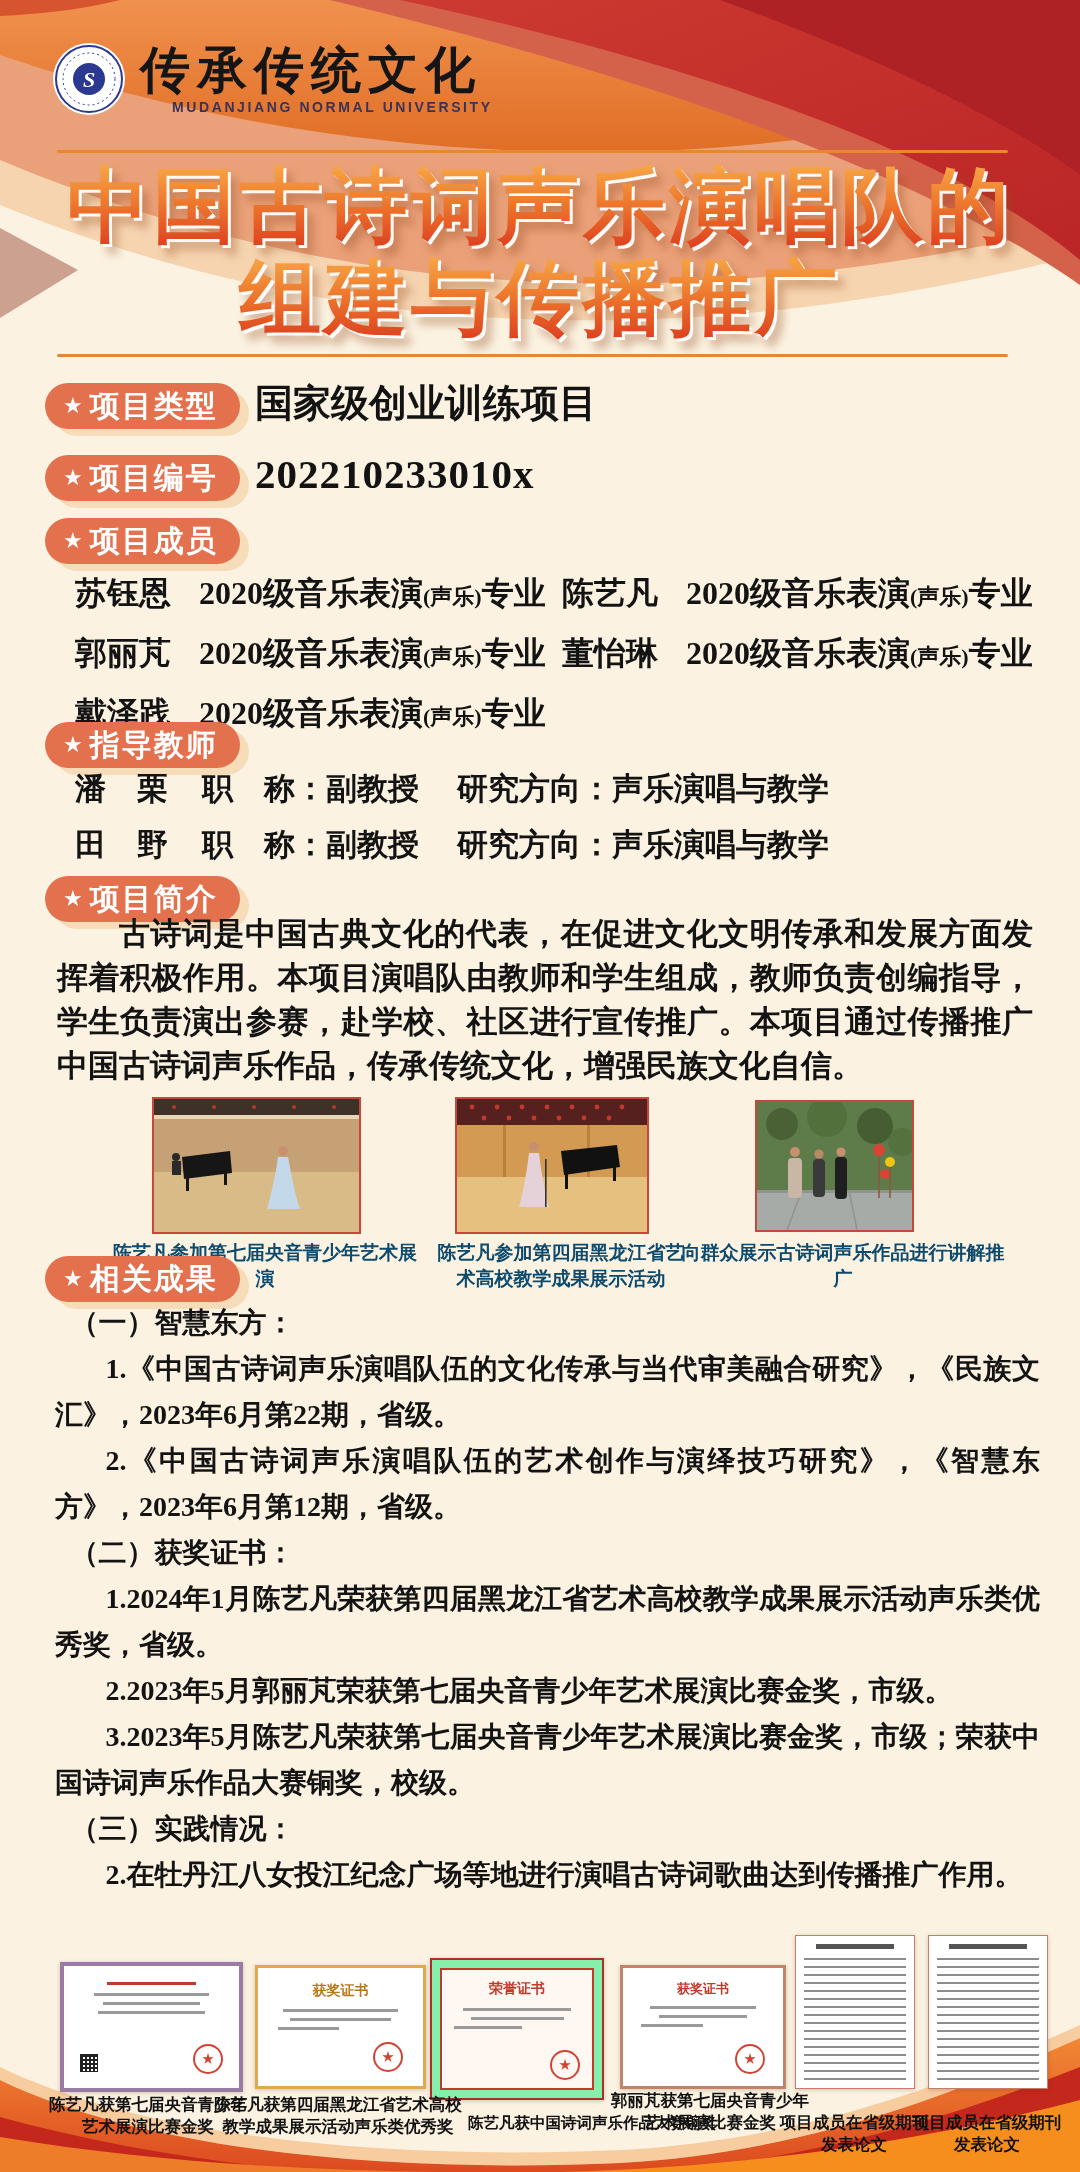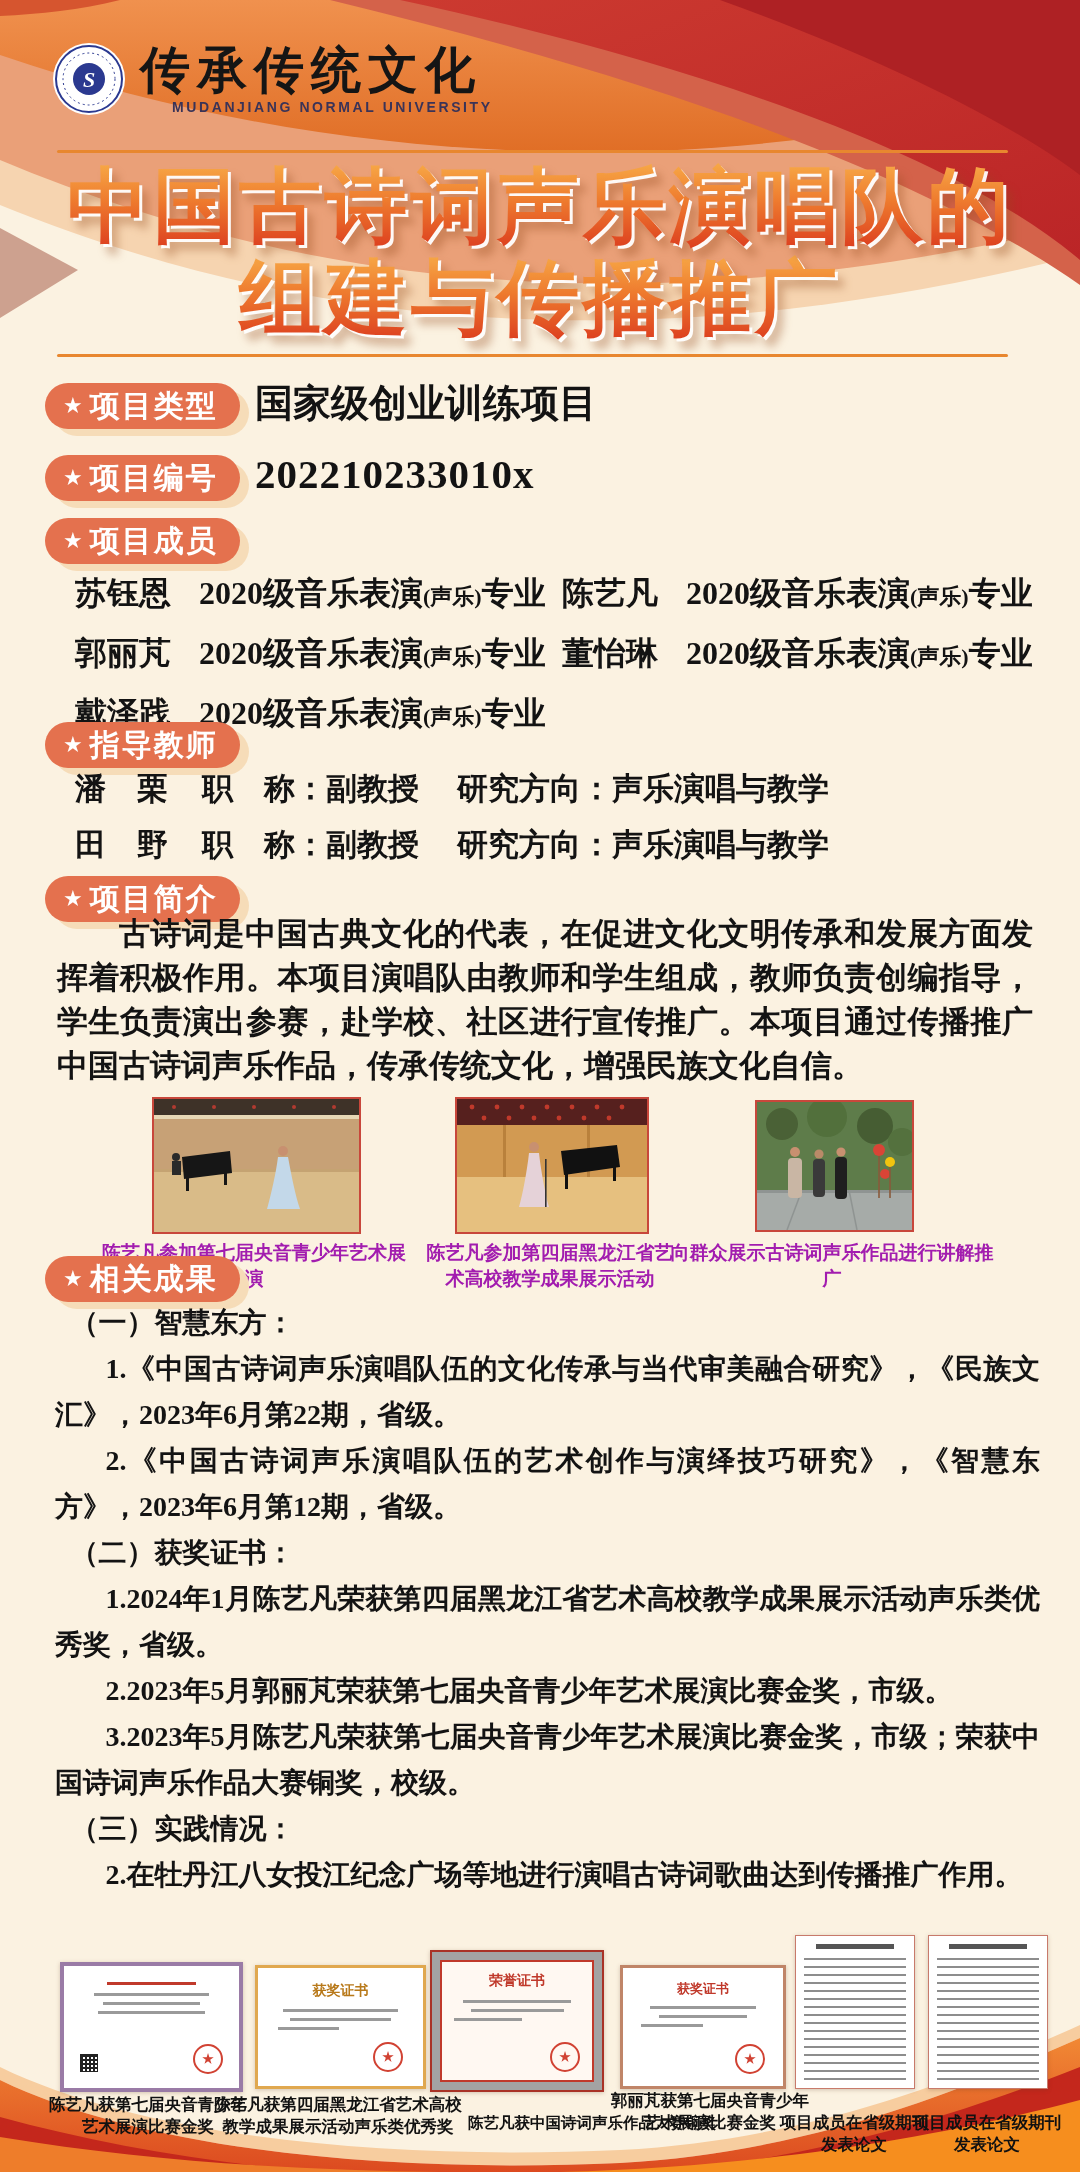--- a/index.html
+++ b/index.html
@@ -43,22 +43,22 @@
   .member-cell .paren{font-size:22px;}
   .adv-row{position:absolute;left:75px;font-weight:700;font-size:31px;white-space:nowrap;color:#131313;}
   .adv-row .a-name{margin-right:34px;}
   .adv-row .a-val{margin-right:38px;}
 
   .intro-text{position:absolute;left:57px;width:976px;font-weight:700;font-size:31px;line-height:44px;
       text-align:justify;text-indent:2em;color:#131313;}
 
   
   .photo{position:absolute;border:2px solid #C8473B;background:#ddd;}
-  .photo-cap{position:absolute;text-align:center;font-weight:700;font-size:19px;line-height:26px;color:#a21caf;
-      font-family:"Liberation Serif","DejaVu Serif",serif;}
+  .photo-cap{position:absolute;text-align:center;font-weight:700;font-size:19px;line-height:26px;color:#0c4a6e;
+      font-family:"Liberation Serif","DejaVu Serif",serif;margin-left:11px;}
 
   
   .ach{position:absolute;left:55px;width:985px;font-weight:700;font-size:28px;line-height:46px;
       text-align:justify;color:#131313;}
   .ach p{margin:0;}
   .ach p.hd{text-indent:0.55em;}
   .ach p.it{text-indent:1.8em;}
 
   
   .cert{position:absolute;background:#fff;box-shadow:0 1px 4px rgba(90,50,30,.25);}
@@ -66,21 +66,21 @@
   .ln{height:3px;background:#9a9a9a;margin:6px 14px;}
   .ln.red{background:#C0392B;}
   .cert-title{display:block;text-align:center;font-weight:700;font-family:"Liberation Serif",serif;}
   .seal{position:absolute;width:26px;height:26px;border:2px solid #D14233;border-radius:50%;
         color:#D14233;font-size:13px;line-height:26px;text-align:center;}
   .qr{position:absolute;left:10px;bottom:10px;width:16px;height:16px;border:1px solid #222;
       background-image:linear-gradient(90deg,#222 50%,transparent 50%),linear-gradient(#222 50%,transparent 50%);
       background-size:4px 4px;}
   .cert1{border:4px solid #9A7BA6;}
   .cert2{border:3px solid #E0A84F;}
-  .cert3{background:#a3a3a3;border:2px solid #A93226;}
+  .cert3{background:#86efac;border:2px solid #A93226;margin-top:8px;}
   .cert3 .panel{position:absolute;inset:8px;background:#FFF8F2;border:2px solid #C0392B;}
   .cert4{border:3px solid #C08568;}
   .certdoc{border:1px solid #C87A6B;}
   .certdoc .txt{position:absolute;left:8px;right:8px;top:22px;bottom:8px;
       background:repeating-linear-gradient(180deg,#8d8d8d 0 2px,transparent 2px 8px);}
   .certdoc .hdr{position:absolute;left:20px;right:20px;top:8px;height:5px;background:#555;}
   .cert-cap{position:absolute;text-align:center;font-weight:700;font-size:16.5px;line-height:22px;color:#111;}
   .nowrap{white-space:nowrap;}
 </style>
 </head>

